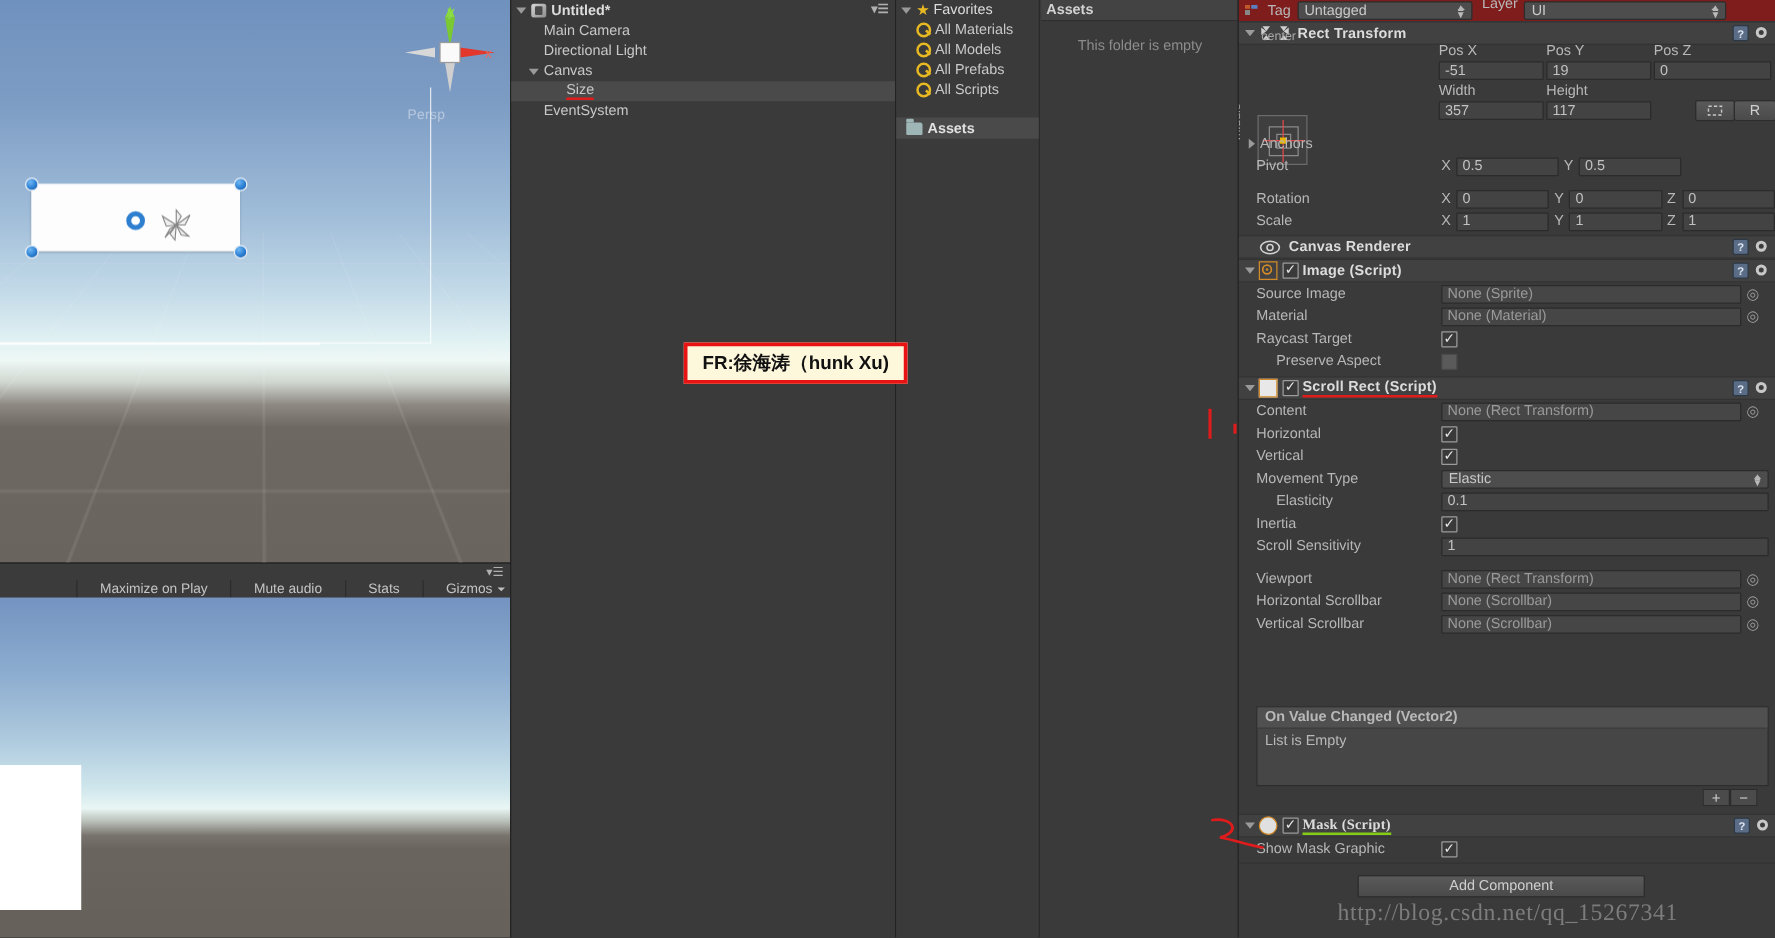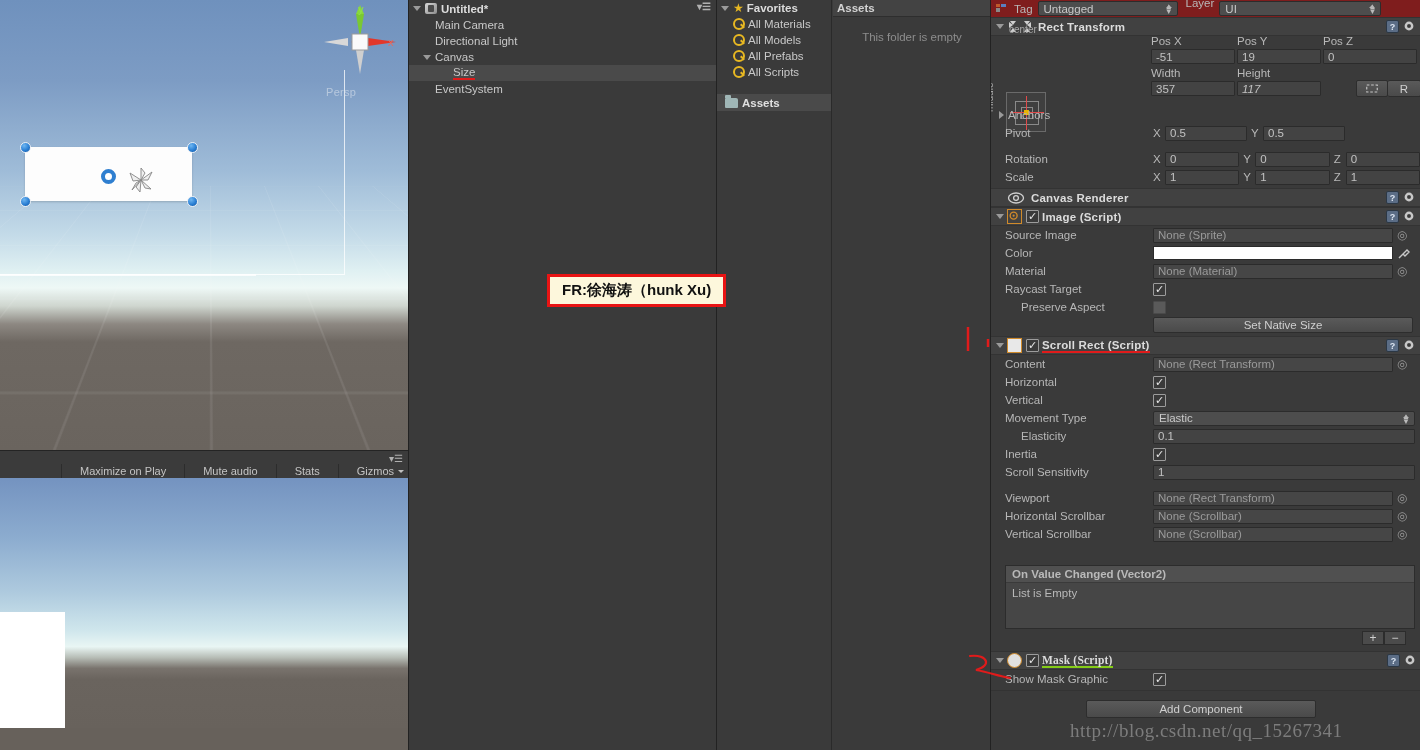--- a/index.html
+++ b/index.html
@@ -416,21 +416,21 @@
     <div class="hier-row hier-indent-1">
       <span>EventSystem</span>
     </div>
   </div>
 
   <div id="project">
     <div id="proj-left">
       <div class="proj-row" style="padding-left:4px;">
         <span class="tri"></span>
         <span class="star">★</span>
-        <span style="font-weight:bold;color:#dcdcdc;">Favorites</span>
+        <span style="font-weight:normal;color:#dcdcdc;">Favorites</span>
       </div>
       <div class="proj-row">
         <span class="magnifier"></span>
         <span>All Materials</span>
       </div>
       <div class="proj-row">
         <span class="magnifier"></span>
         <span>All Models</span>
       </div>
       <div class="proj-row">
@@ -516,21 +516,21 @@
       <div style="position:absolute;left:160px;top:-1px;width:100px;" class="lbl">Pos X</div>
       <div style="position:absolute;left:246px;top:-1px;width:100px;" class="lbl">Pos Y</div>
       <div style="position:absolute;left:332px;top:-1px;width:100px;" class="lbl">Pos Z</div>
       <div class="field" style="position:absolute;left:160px;top:13px;width:84px;">-51</div>
       <div class="field" style="position:absolute;left:246px;top:13px;width:84px;">19</div>
       <div class="field" style="position:absolute;left:332px;top:13px;width:94px;">0</div>
 
       <div style="position:absolute;left:160px;top:31px;" class="lbl">Width</div>
       <div style="position:absolute;left:246px;top:31px;" class="lbl">Height</div>
       <div class="field" style="position:absolute;left:160px;top:45px;width:84px;">357</div>
-      <div class="field" style="position:absolute;left:246px;top:45px;width:84px;font-style:italic;">117</div>
+      <div class="field" style="position:absolute;left:246px;top:45px;width:84px;">117</div>
 
       <div style="position:absolute;left:365px;top:44px;display:flex;">
         <div class="btn" style="width:32px;height:17px;">
           <svg viewBox="0 0 16 12" width="14" height="11">
               <g stroke="#c8c8c8" stroke-width="1.3" fill="none" stroke-dasharray="3 2">
                 <rect x="2" y="2" width="12" height="8"></rect>
               </g>
             </svg>
         </div>
         <div class="btn" style="width:33px;height:17px;border-left:none;">R</div>
@@ -611,50 +611,37 @@
         </span>
       </span>
     </div>
 
     <div class="row">
       <span class="row-label">Source Image</span>
       <span class="field obj" style="width:240px;">None (Sprite)</span>
       <span style="margin-left:4px;color:#9a9a9a;font-size:12px;">◎</span>
     </div>
 
-    <div class="row">
-      <span class="row-label">Color</span>
-      <span class="color-swatch" style="width:240px;"></span>
-      <span class="eyedropper" style="margin-left:4px;">
-        <svg viewBox="0 0 14 14" width="14" height="14">
-            <path d="M2 12 L6 8 M6 8 L10 4 L12 6 L8 10 Z" stroke="#c8c8c8" stroke-width="1.4" fill="none"></path>
-          </svg>
-      </span>
-    </div>
 
     <div class="row">
       <span class="row-label">Material</span>
       <span class="field obj" style="width:240px;">None (Material)</span>
       <span style="margin-left:4px;color:#9a9a9a;font-size:12px;">◎</span>
     </div>
 
     <div class="row">
       <span class="row-label">Raycast Target</span>
       <span class="checkbox">✓</span>
     </div>
 
     <div class="row">
       <span class="row-label indent">Preserve Aspect</span>
       <span class="checkbox unchecked"></span>
     </div>
 
-    <div class="row" style="height:17px;">
-      <span class="row-label"></span>
-      <span class="btn" style="width:260px;">Set Native Size</span>
-    </div>
 
     <div class="comp-header" style="margin-top:3px;position:relative;">
       <span class="tri" style="margin:0 3px 0 3px;"></span>
       <span style="width:15px;height:15px;flex:none;margin-right:4px;border:1px solid #d08a2a;background:#e8e8e8;"></span>
       <span class="checkbox" style="margin-right:3px;">✓</span>
       <span class="comp-title" style="border-bottom:2px solid #e01b1b;">Scroll Rect (Script)</span>
       <span class="comp-icons">
         <span class="help-icon">?</span>
         <span class="gear-icon">
           <svg viewBox="0 0 13 13" width="13" height="13">

